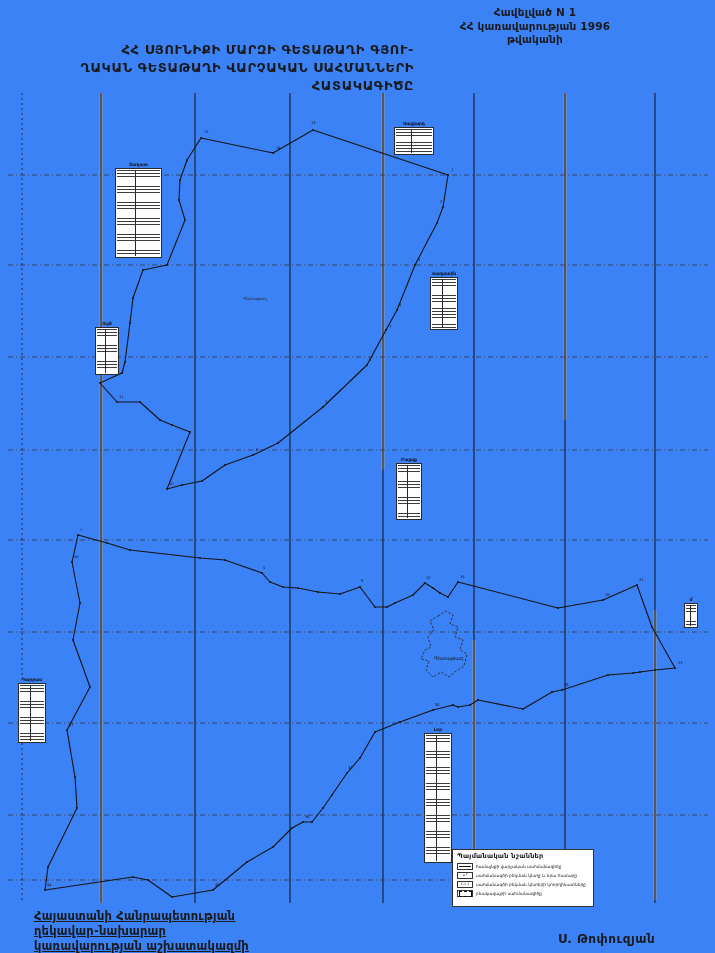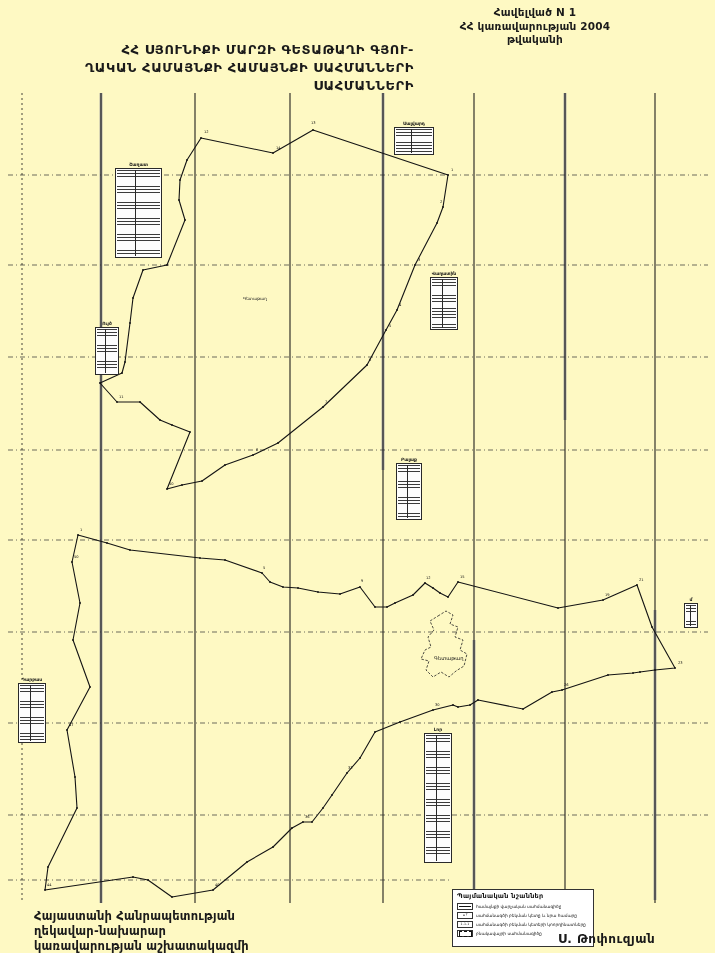--- a/index.html
+++ b/index.html
@@ -1,63 +1,63 @@
 <!DOCTYPE html>
 <html><head>
 <meta charset="utf-8">
 <style>
   html,body{margin:0;padding:0;background:#e8e8e8;}
-  #page{position:relative;width:715px;height:953px;background:#fef9c3;overflow:hidden;
+  #page{position:relative;width:715px;height:953px;background:#3b82f6;overflow:hidden;
         font-family:"DejaVu Sans",sans-serif;color:#1a1a1a;}
   
   #appendix{position:absolute;left:430px;top:6px;width:210px;text-align:center;
             font-size:10.5px;font-weight:bold;line-height:13.5px;letter-spacing:0.2px;}
   
   #title{position:absolute;left:78px;top:41px;width:336px;text-align:right;
          font-size:13px;font-weight:bold;line-height:18px;letter-spacing:0.6px;}
   
   #map-layer{position:absolute;left:0;top:0;width:715px;height:953px;}
   #map-svg{position:absolute;left:0;top:0;}
   .map-table{position:absolute;border:1px solid #2a2a2a;background:#fdfdfd;box-sizing:border-box;}
   .map-table-body{position:absolute;left:1px;right:1px;top:1px;bottom:1px;
      background:repeating-linear-gradient(to bottom,#3c3c3c 0,#3c3c3c 0.7px,transparent 0.7px,transparent 3.2px);}
   .map-table-body::before{content:"";position:absolute;left:42%;top:0;bottom:0;border-left:0.8px solid #2a2a2a;}
   .map-table-label{position:absolute;top:-7px;left:-14px;right:-14px;text-align:center;
      font-size:4.5px;font-weight:bold;color:#111;line-height:6px;}
   
   #legend{position:absolute;left:452px;top:849px;width:142px;height:58px;
-          border:1px solid #333;background:#fff;box-sizing:border-box;padding:2px 3px 2px 4px;margin-top:40px;}
+          border:1px solid #333;background:#fff;box-sizing:border-box;padding:2px 3px 2px 4px;}
   #legend-title{font-size:6.5px;font-weight:bold;letter-spacing:0.3px;margin-bottom:2px;color:#101010;}
   .legend-row{display:flex;align-items:center;height:9px;}
   .legend-sym{flex:0 0 16px;height:7px;margin-right:3px;border:0.7px solid #333;position:relative;
               display:flex;align-items:center;justify-content:center;box-sizing:border-box;background:#fff;}
   .legend-text{font-size:4.3px;color:#181818;white-space:nowrap;overflow:hidden;}
   .sym-line::before{content:"";width:12px;height:0;border-top:1.4px solid #111;}
   .sym-point::before{content:"•⁷";font-size:5px;line-height:5px;color:#111;}
   .sym-coord::before{content:"1.1.1";font-size:3.2px;line-height:3.2px;color:#111;letter-spacing:0.2px;}
   .sym-settle::before{content:"";width:11px;height:4px;border:0.7px dashed #111;}
   
-  #footer-left{position:absolute;left:34px;top:909px;font-size:11.5px;font-weight:bold;line-height:15px;letter-spacing:0.2px;}
+  #footer-left{position:absolute;left:34px;top:909px;font-size:11.5px;font-weight:bold;line-height:15px;letter-spacing:0.2px;text-decoration:underline;}
   #signature{position:absolute;left:558px;top:932px;font-size:12px;font-weight:bold;letter-spacing:0.5px;text-align:center;}
   .svg-label{font-family:"DejaVu Sans",sans-serif;}
 </style>
 </head>
 <body>
 
 <div id="page">
 
   <div id="appendix">
     <div>Հավելված N 1</div>
-    <div>ՀՀ կառավարության  2004 թվականի</div>
+    <div>ՀՀ կառավարության  1996 թվականի</div>
   </div>
 
   <div id="title">
     <div>ՀՀ  ՍՅՈՒՆԻՔԻ  ՄԱՐԶԻ  ԳԵՏԱԹԱՂԻ  ԳՅՈՒ-</div>
-    <div>ՂԱԿԱՆ ՀԱՄԱՅՆՔԻ ՀԱՄԱՅՆՔԻ ՍԱՀՄԱՆՆԵՐԻ</div>
-    <div>ՍԱՀՄԱՆՆԵՐԻ</div>
+    <div>ՂԱԿԱՆ ԳԵՏԱԹԱՂԻ ՎԱՐՉԱԿԱՆ ՍԱՀՄԱՆՆԵՐԻ</div>
+    <div>ՀԱՏԱԿԱԳԻԾԸ</div>
   </div>
 
   <div id="map-layer">
     <svg id="map-svg" width="715" height="953">
         <line x1="22" y1="93" x2="22" y2="903" stroke="#161616" stroke-width="0.8" stroke-dasharray="2 3"></line>
         <line x1="101" y1="93" x2="101" y2="903" stroke="#a0a0a0" stroke-width="2.8"></line>
         <line x1="101" y1="93" x2="101" y2="903" stroke="#161616" stroke-width="1.05"></line>
         <line x1="195" y1="93" x2="195" y2="903" stroke="#161616" stroke-width="1.05"></line>
         <line x1="290" y1="93" x2="290" y2="903" stroke="#161616" stroke-width="1.05"></line>
         <line x1="383" y1="93" x2="383" y2="470" stroke="#a0a0a0" stroke-width="2.8"></line>

